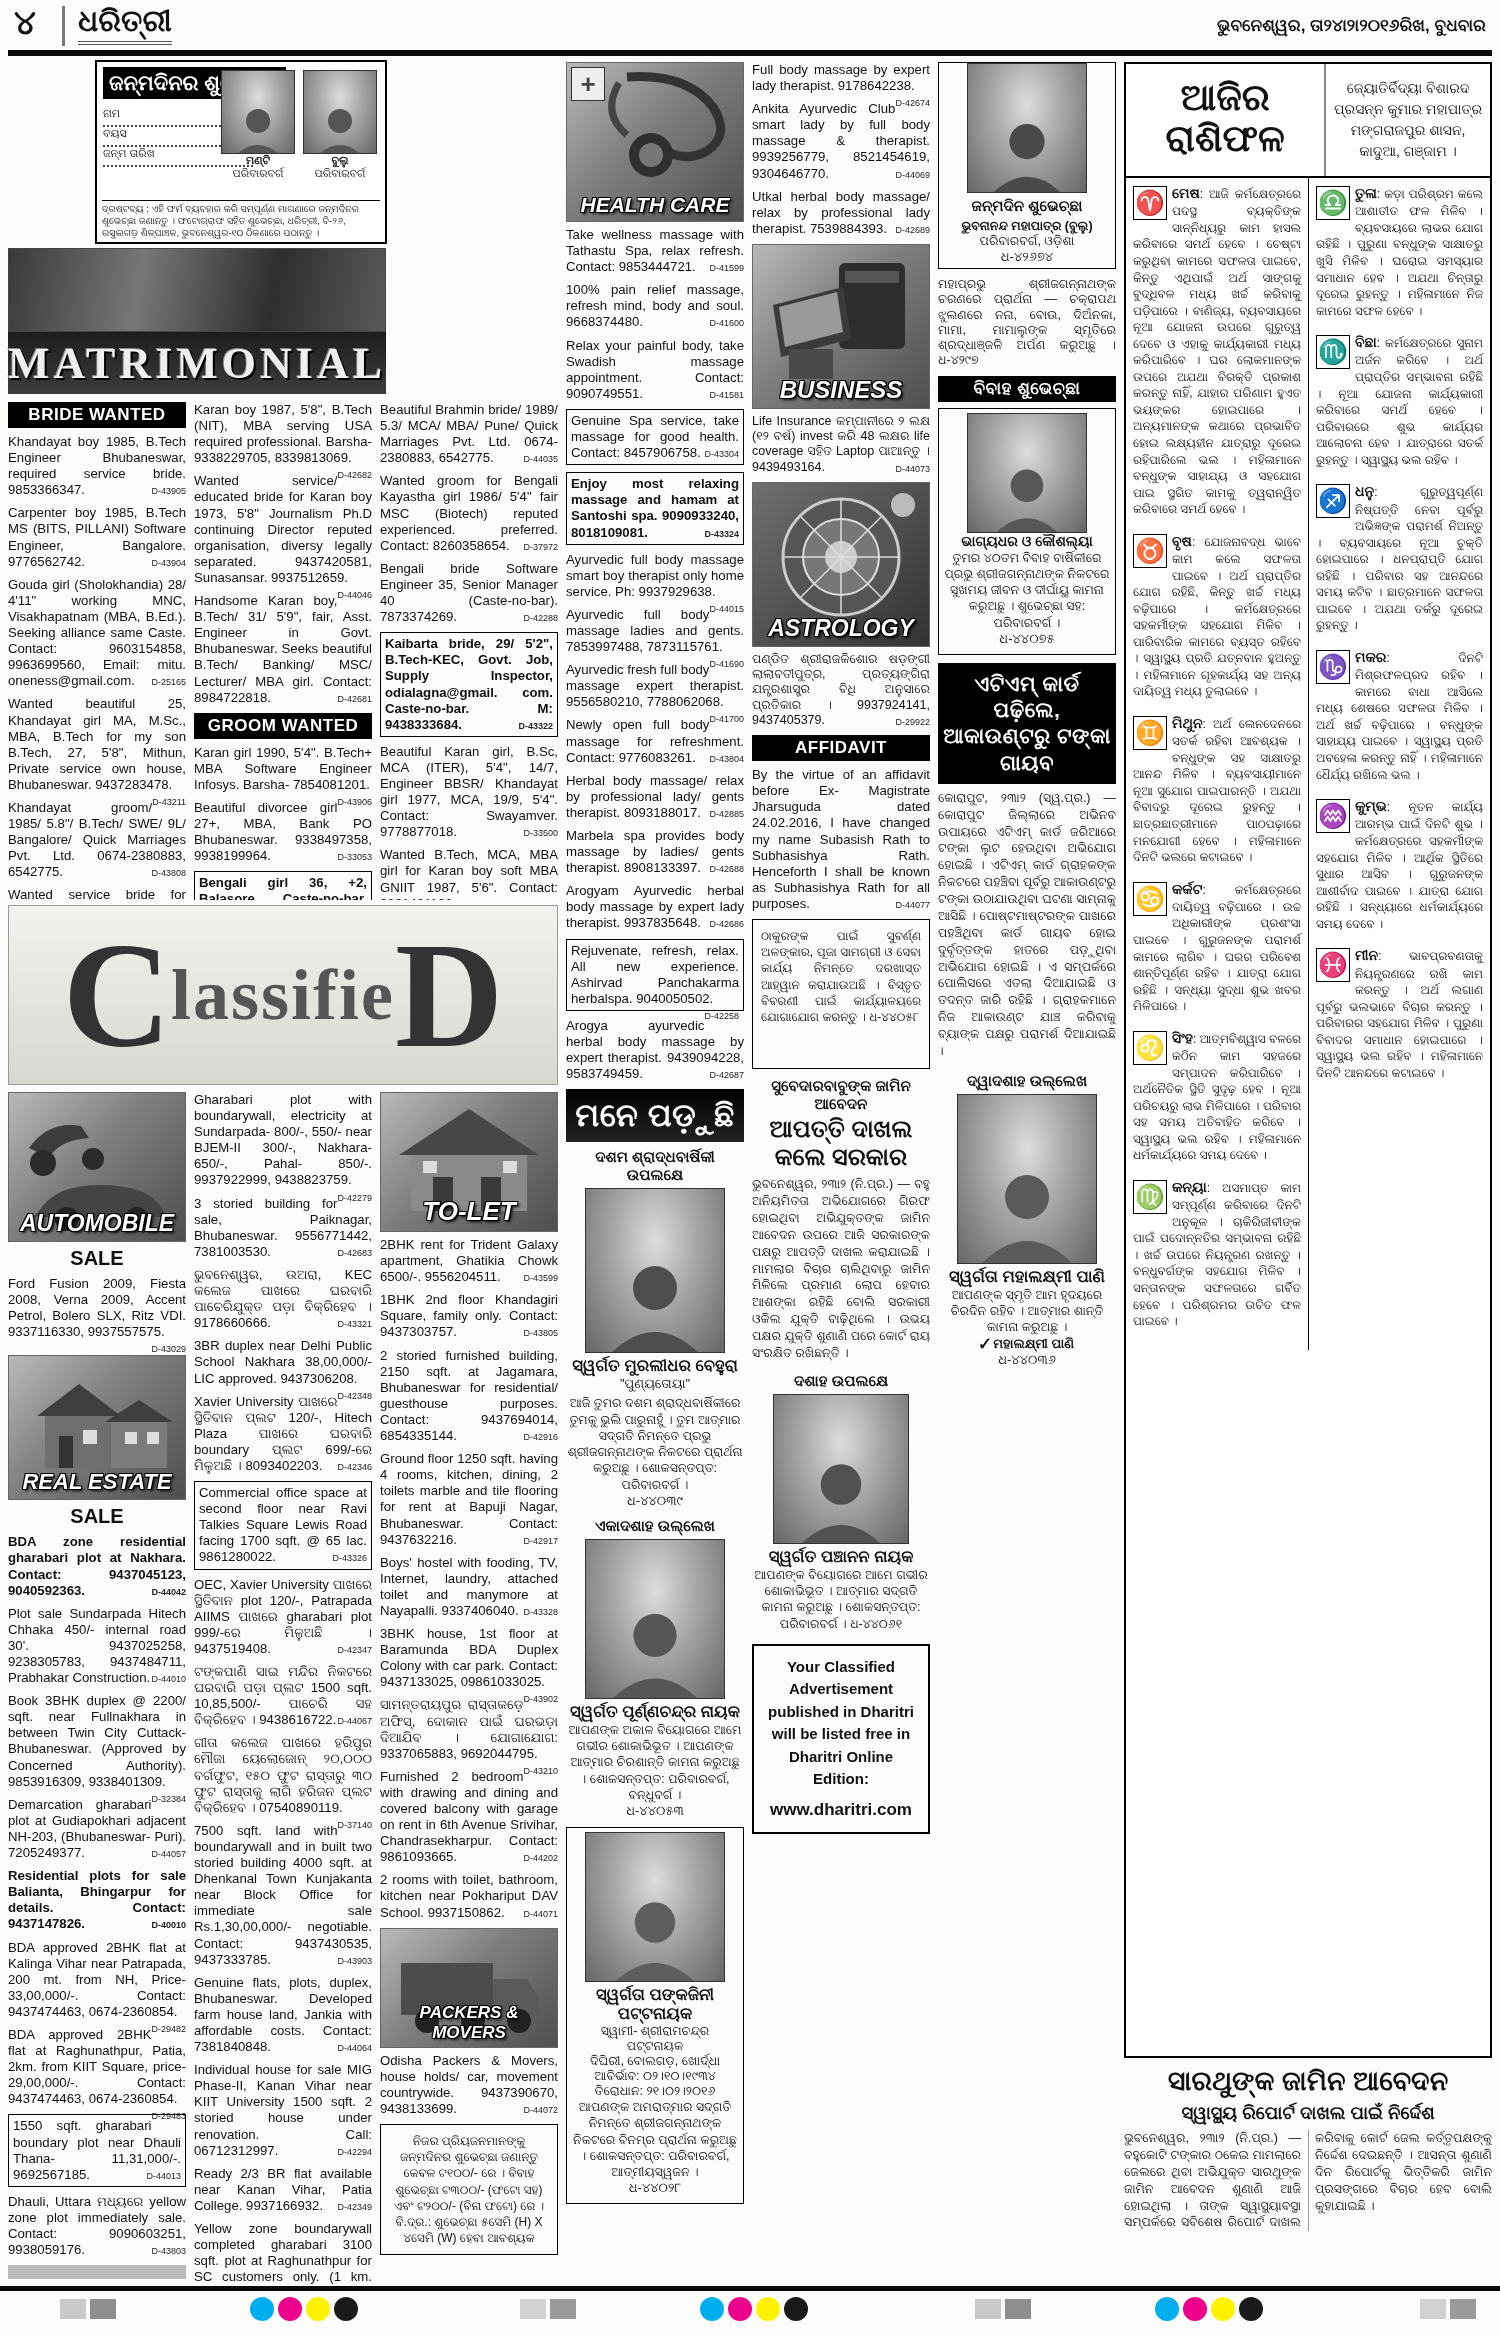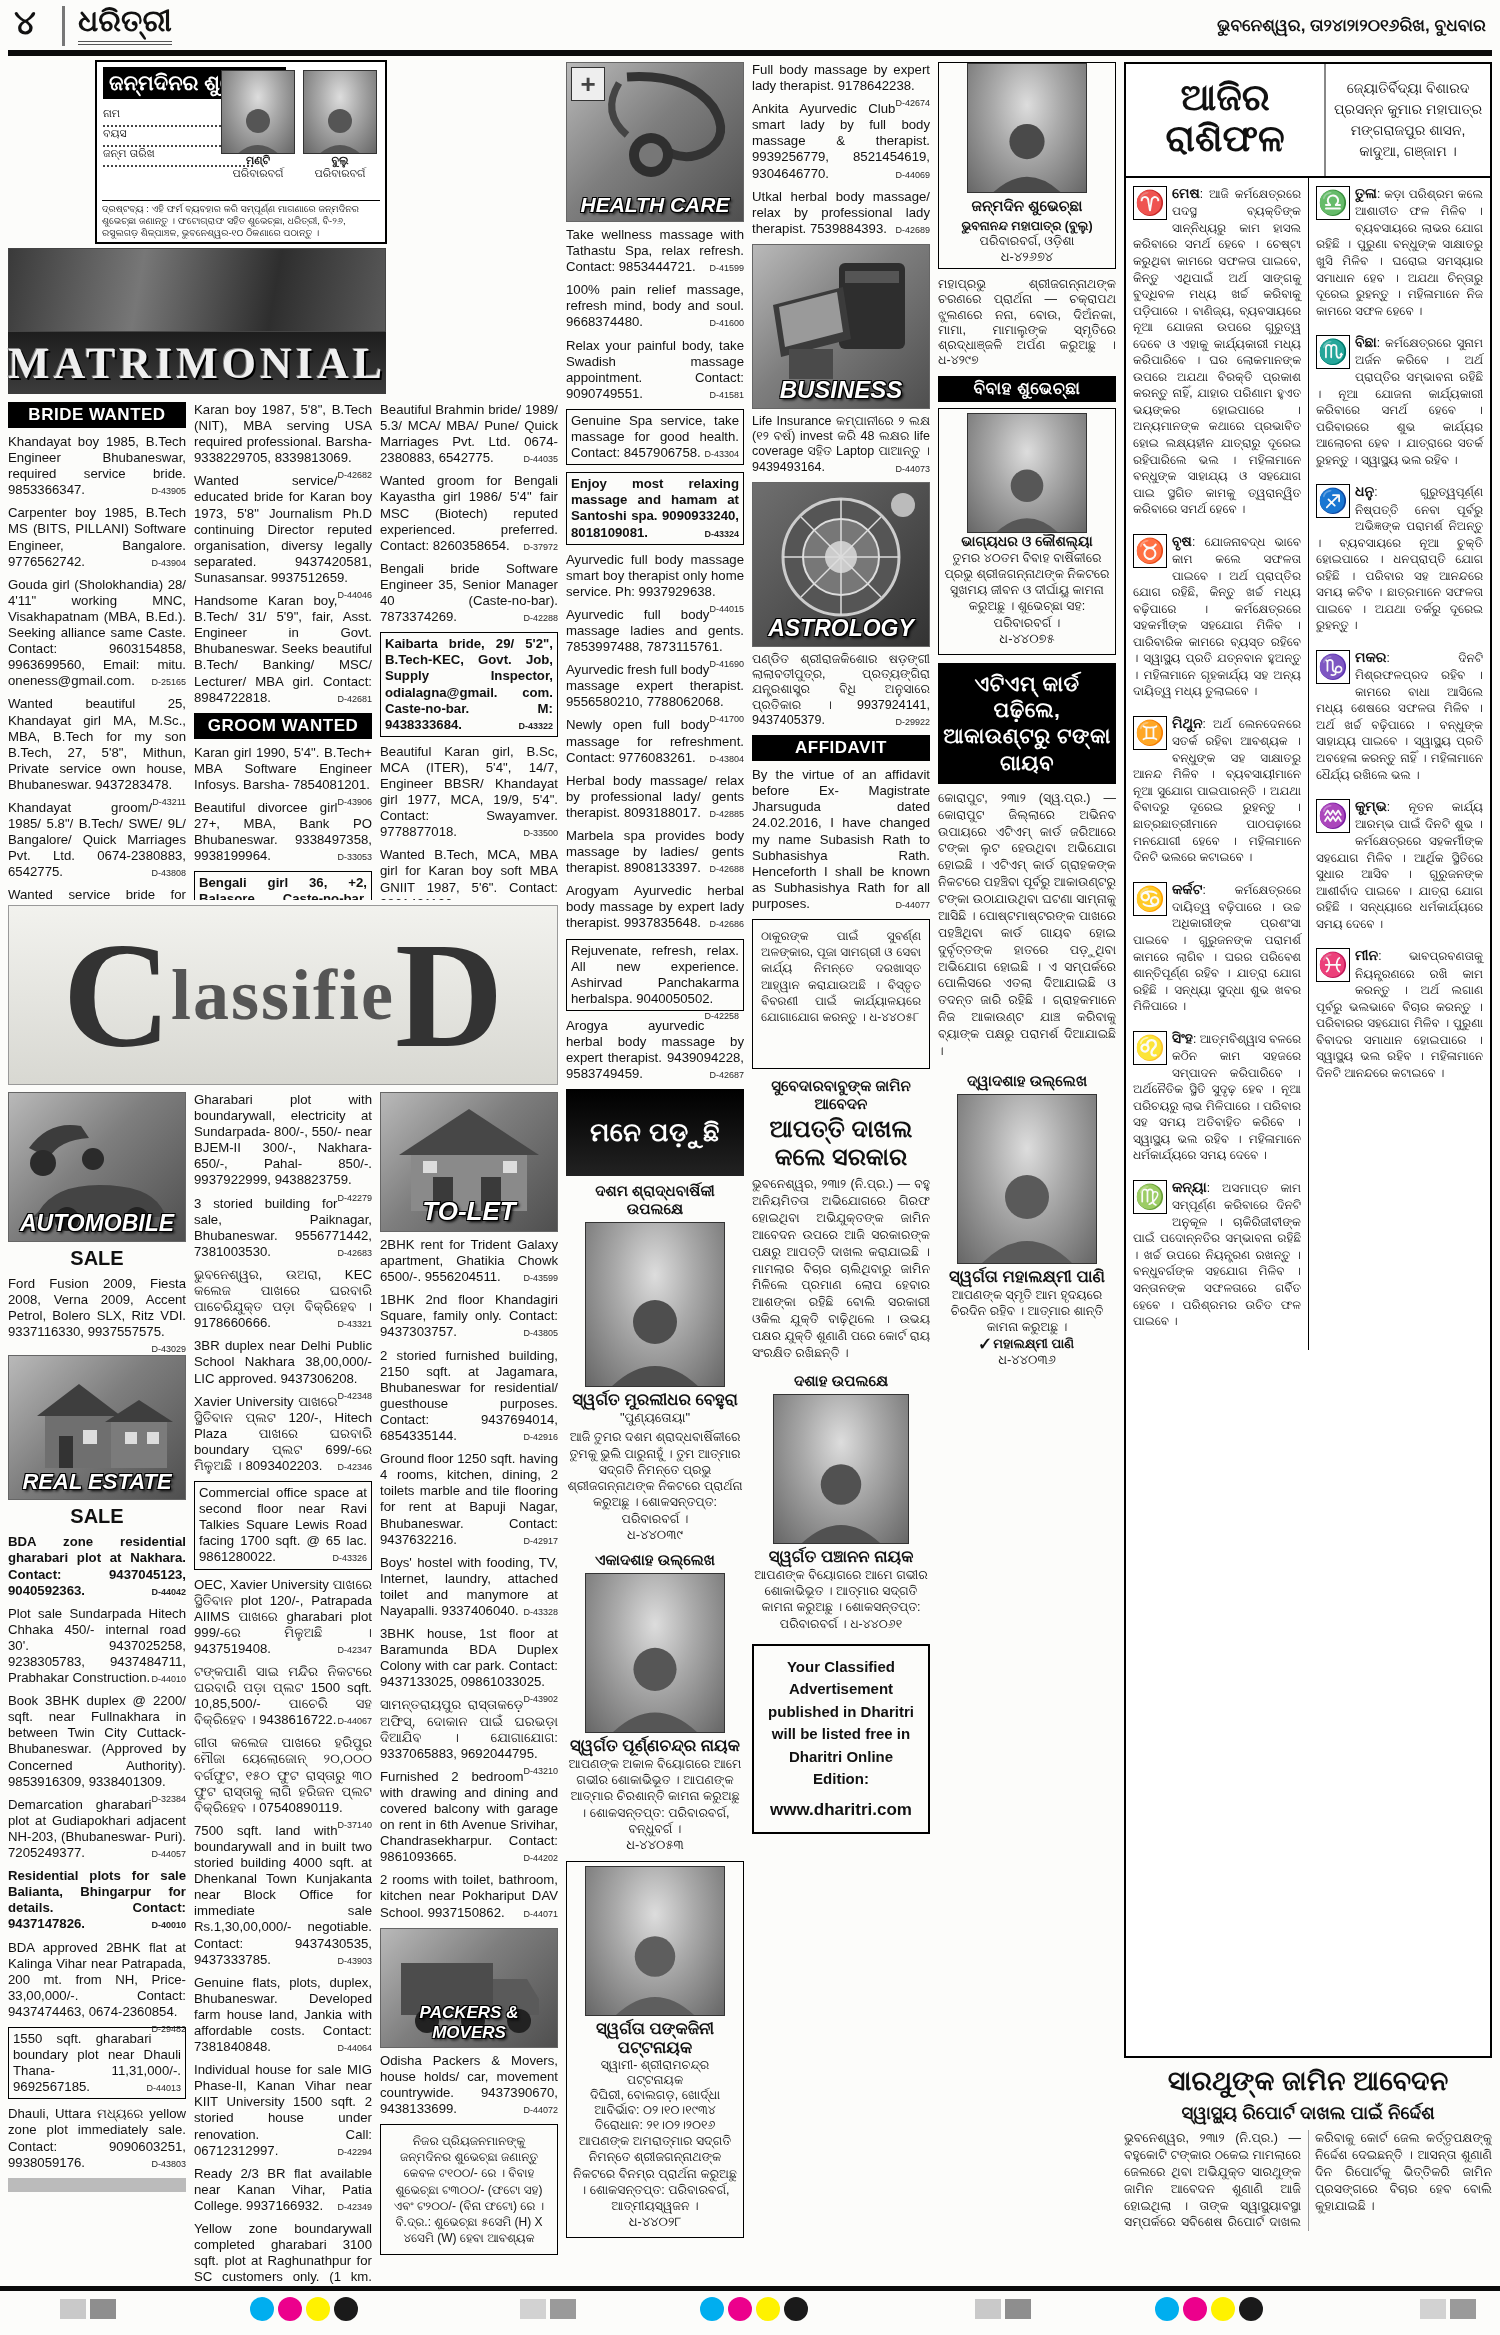--- a/index.html
+++ b/index.html
@@ -206,20 +206,21 @@
     </div>
     <div style="text-align:center; font-weight:bold; font-size:20px; margin:2px 0 6px;">SALE</div>
     <div>
 
     <div class="ad bold"><span>BDA zone residential gharabari plot at Nakhara. Contact: 9437045123, 9040592363.</span> <span class="adid">D-44042</span></div>
         <div class="ad"><span>Plot sale Sundarpada Hitech Chhaka 450/- internal road 30'. 9437025258, 9238305783, 9437484711, Prabhakar Construction.</span> <span class="adid">D-44010</span></div>
         <div class="ad"><span>Book 3BHK duplex @ 2200/ sqft. near Fullnakhara in between Twin City Cuttack- Bhubaneswar. (Approved by Concerned Authority). 9853916309, 9338401309.</span> <span class="adid">D-32384</span></div>
         <div class="ad"><span>Demarcation gharabari plot at Gudiapokhari adjacent NH-203, (Bhubaneswar- Puri). 7205249377.</span> <span class="adid">D-44057</span></div>
         <div class="ad bold"><span>Residential plots for sale Balianta, Bhingarpur for details. Contact: 9437147826.</span> <span class="adid">D-40010</span></div>
         <div class="ad"><span>BDA approved 2BHK flat at Kalinga Vihar near Patrapada, 200 mt. from NH, Price-33,00,000/-. Contact: 9437474463, 0674-2360854.</span> <span class="adid">D-29482</span></div>
+        <div class="ad"><span>BDA approved 2BHK flat at Raghunathpur, Patia, 2km. from KIIT Square, price-29,00,000/-. Contact: 9437474463, 0674-2360854.</span> <span class="adid">D-29483</span></div>
         <div class="ad box"><span>1550 sqft. gharabari boundary plot near Dhauli Thana- 11,31,000/-. 9692567185.</span> <span class="adid">D-44013</span></div>
         <div class="ad"><span>Dhauli, Uttara ମଧ୍ୟରେ yellow zone plot immediately sale. Contact: 9090603251, 9938059176.</span> <span class="adid">D-43803</span></div>
       </div>
     <div class="endbar"></div>
   </div>
 
   <div class="col" style="left:194px; top:1092px; width:178px; height:1196px;">
     <div>
 
     <div class="ad"><span>Gharabari plot with boundarywall, electricity at Sundarpada- 800/-, 550/- near BJEM-II 300/-, Nakhara- 650/-, Pahal- 850/-. 9937922999, 9438823759.</span> <span class="adid">D-42279</span></div>
@@ -299,21 +300,21 @@
         <div class="ad"><span>Ayurvedic full body massage smart boy therapist only home service. Ph: 9937929638.</span> <span class="adid">D-44015</span></div>
         <div class="ad"><span>Ayurvedic full body massage ladies and gents. 7853997488, 7873115761.</span> <span class="adid">D-41690</span></div>
         <div class="ad"><span>Ayurvedic fresh full body massage expert therapist. 9556580210, 7788062068.</span> <span class="adid">D-41700</span></div>
         <div class="ad"><span>Newly open full body massage for refreshment. Contact: 9776083261.</span> <span class="adid">D-43804</span></div>
         <div class="ad"><span>Herbal body massage/ relax by professional lady/ gents therapist. 8093188017.</span> <span class="adid">D-42885</span></div>
         <div class="ad"><span>Marbela spa provides body massage by ladies/ gents therapist. 8908133397.</span> <span class="adid">D-42688</span></div>
         <div class="ad"><span>Arogyam Ayurvedic herbal body massage by expert lady therapist. 9937835648.</span> <span class="adid">D-42686</span></div>
         <div class="ad box"><span>Rejuvenate, refresh, relax. All new experience. Ashirvad Panchakarma herbalspa. 9040050502.</span> <span class="adid">D-42258</span></div>
         <div class="ad"><span>Arogya ayurvedic herbal body massage by expert therapist. 9439094228, 9583749459.</span> <span class="adid">D-42687</span></div>
       </div>
-    <div class="secbar" style="font-size:26px; padding:28px 2px; background:linear-gradient(#000,#222);">ମନେ ପଡ଼ୁଛି</div>
+    <div class="secbar" style="font-size:32px; padding:8px 2px; background:linear-gradient(#000,#222);">ମନେ ପଡ଼ୁଛି</div>
     <div>
       <div class="obit-h">ଦଶମ ଶ୍ରାଦ୍ଧବାର୍ଷିକୀ ଉପଲକ୍ଷେ</div>
       <div class="photo" style="width:140px; height:165px; margin:0 auto;">
         <svg width="110" height="100" viewBox="0 0 110 100">
             <circle cx="55" cy="32" r="22" fill="#4e4e4e"></circle>
             <path d="M8 100 Q55 52 102 100 Z" fill="#4e4e4e"></path>
           </svg>
       </div>
       <div class="obit-name">ସ୍ୱର୍ଗତ ମୁରଲୀଧର ବେହୁରା</div>
       <div class="obit-sub">"ପୁଣ୍ୟତୋୟା"</div>

